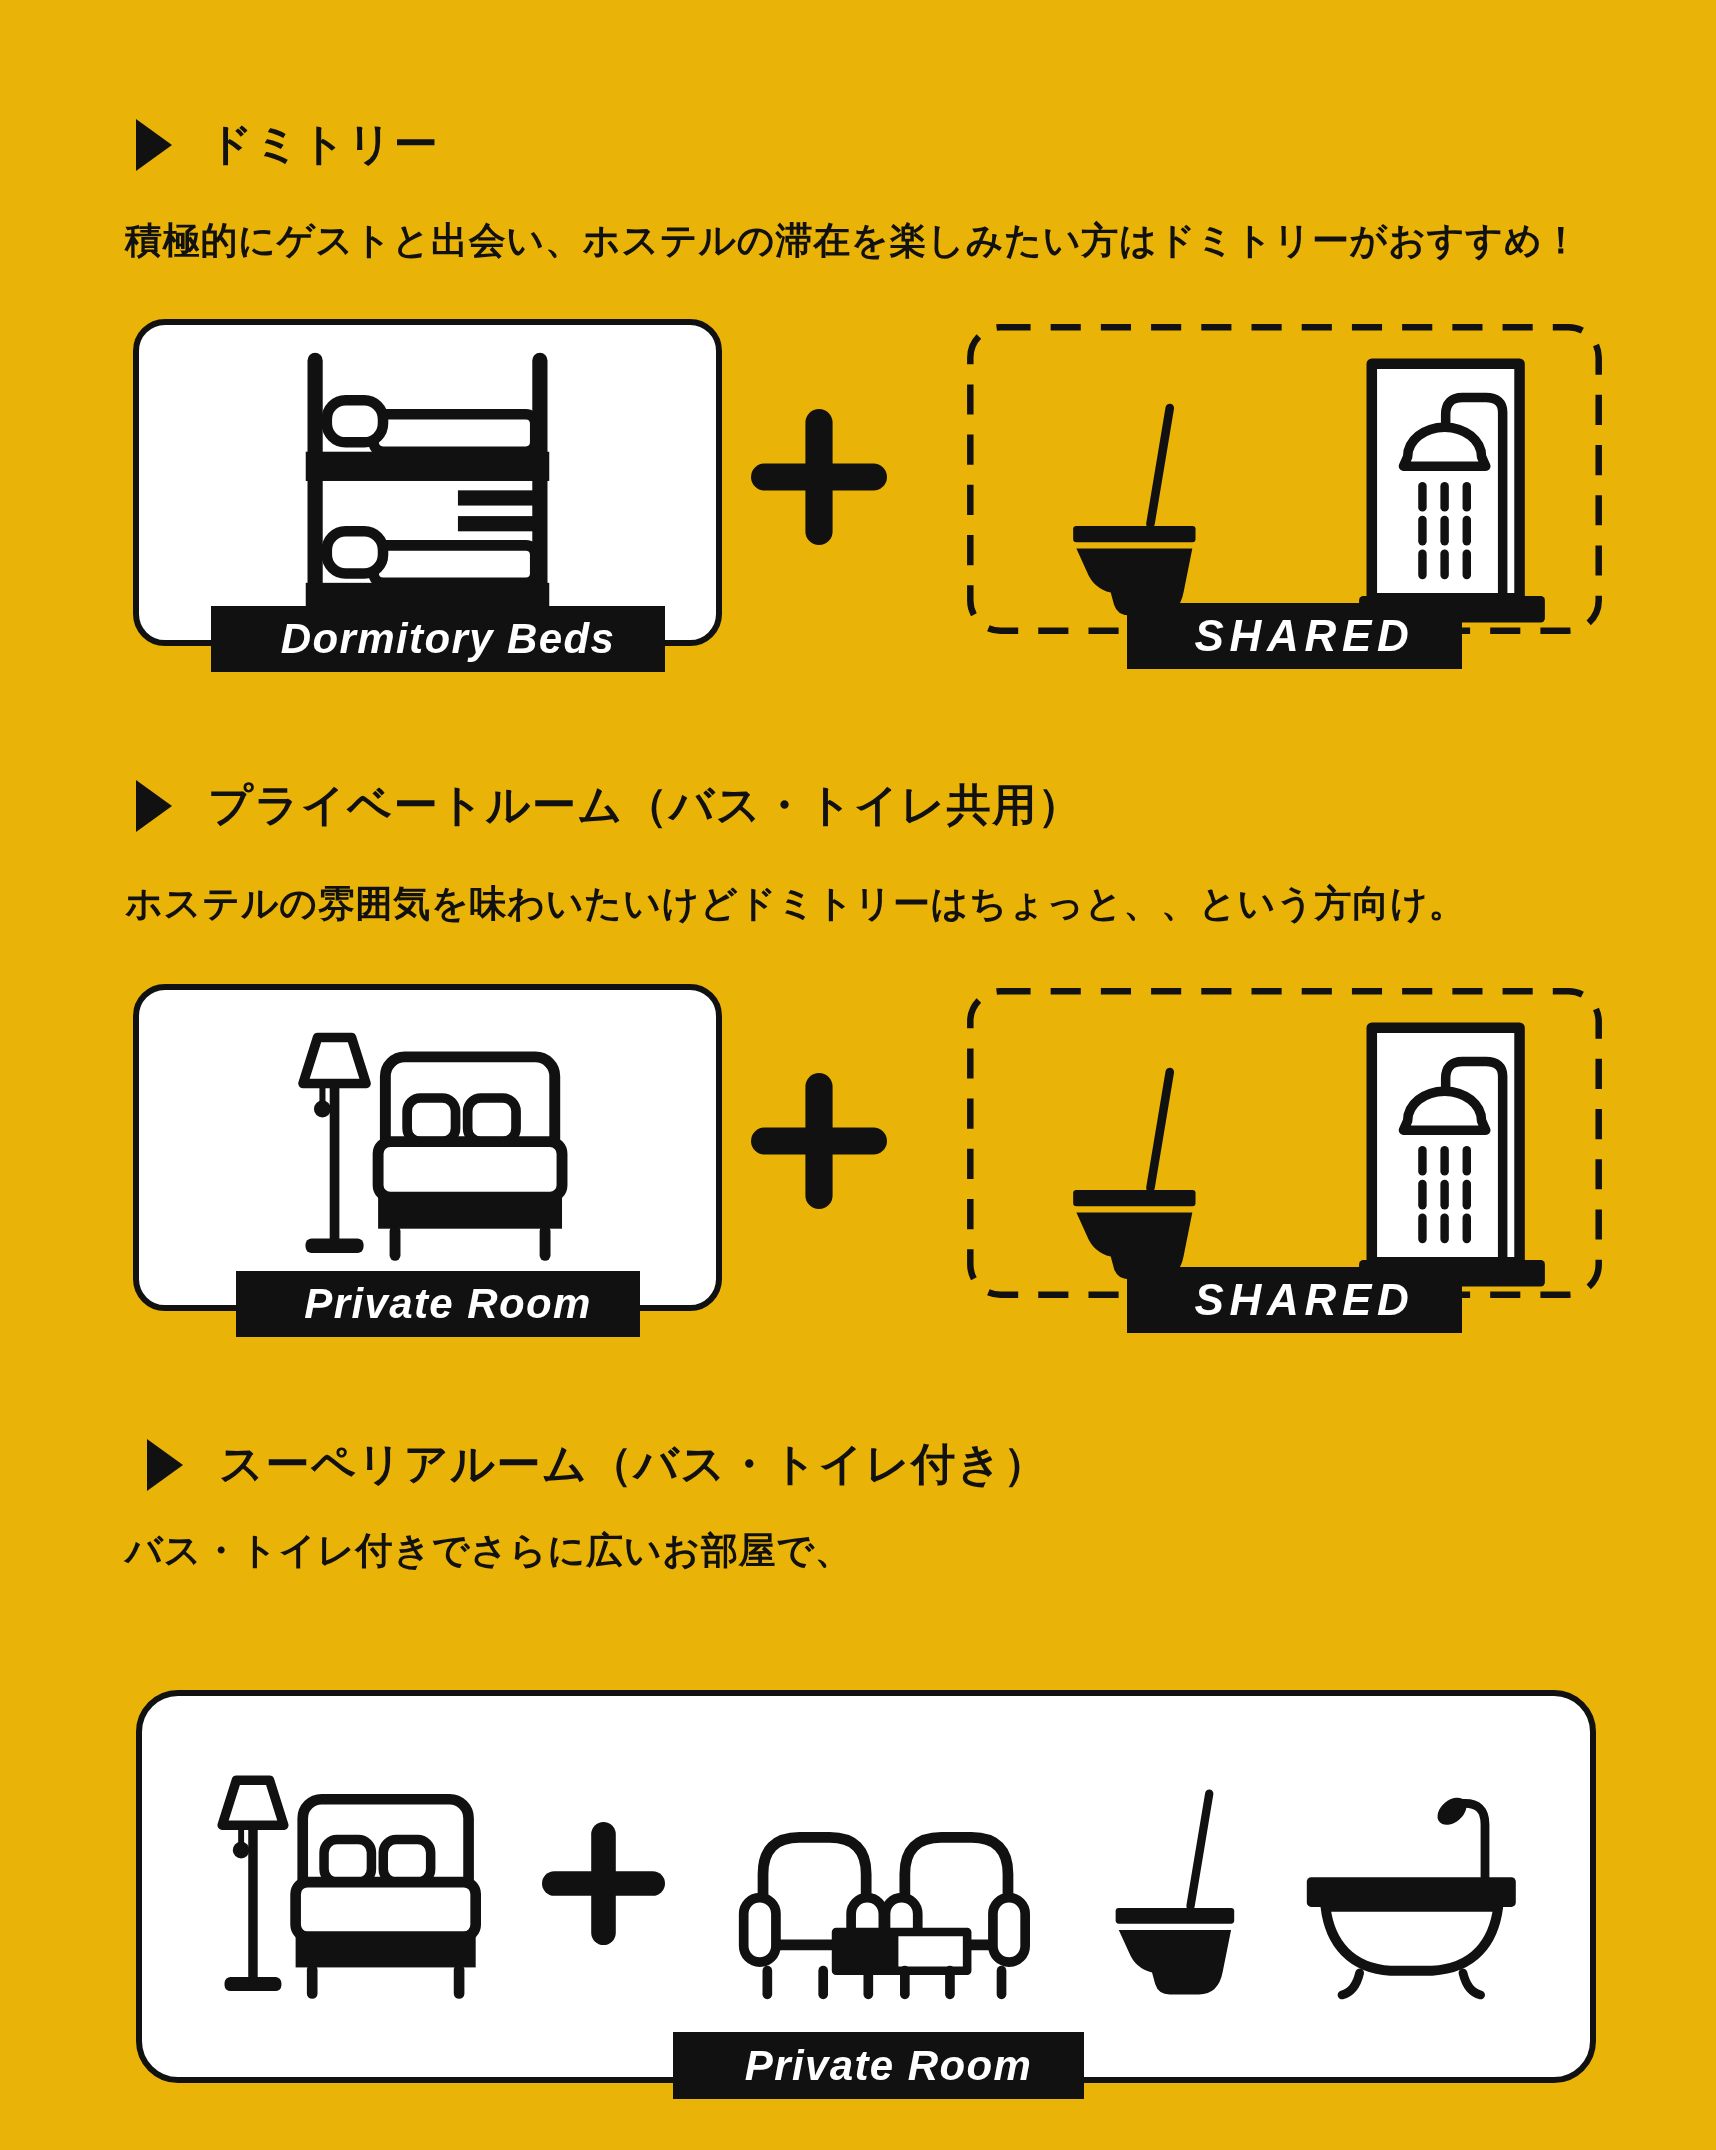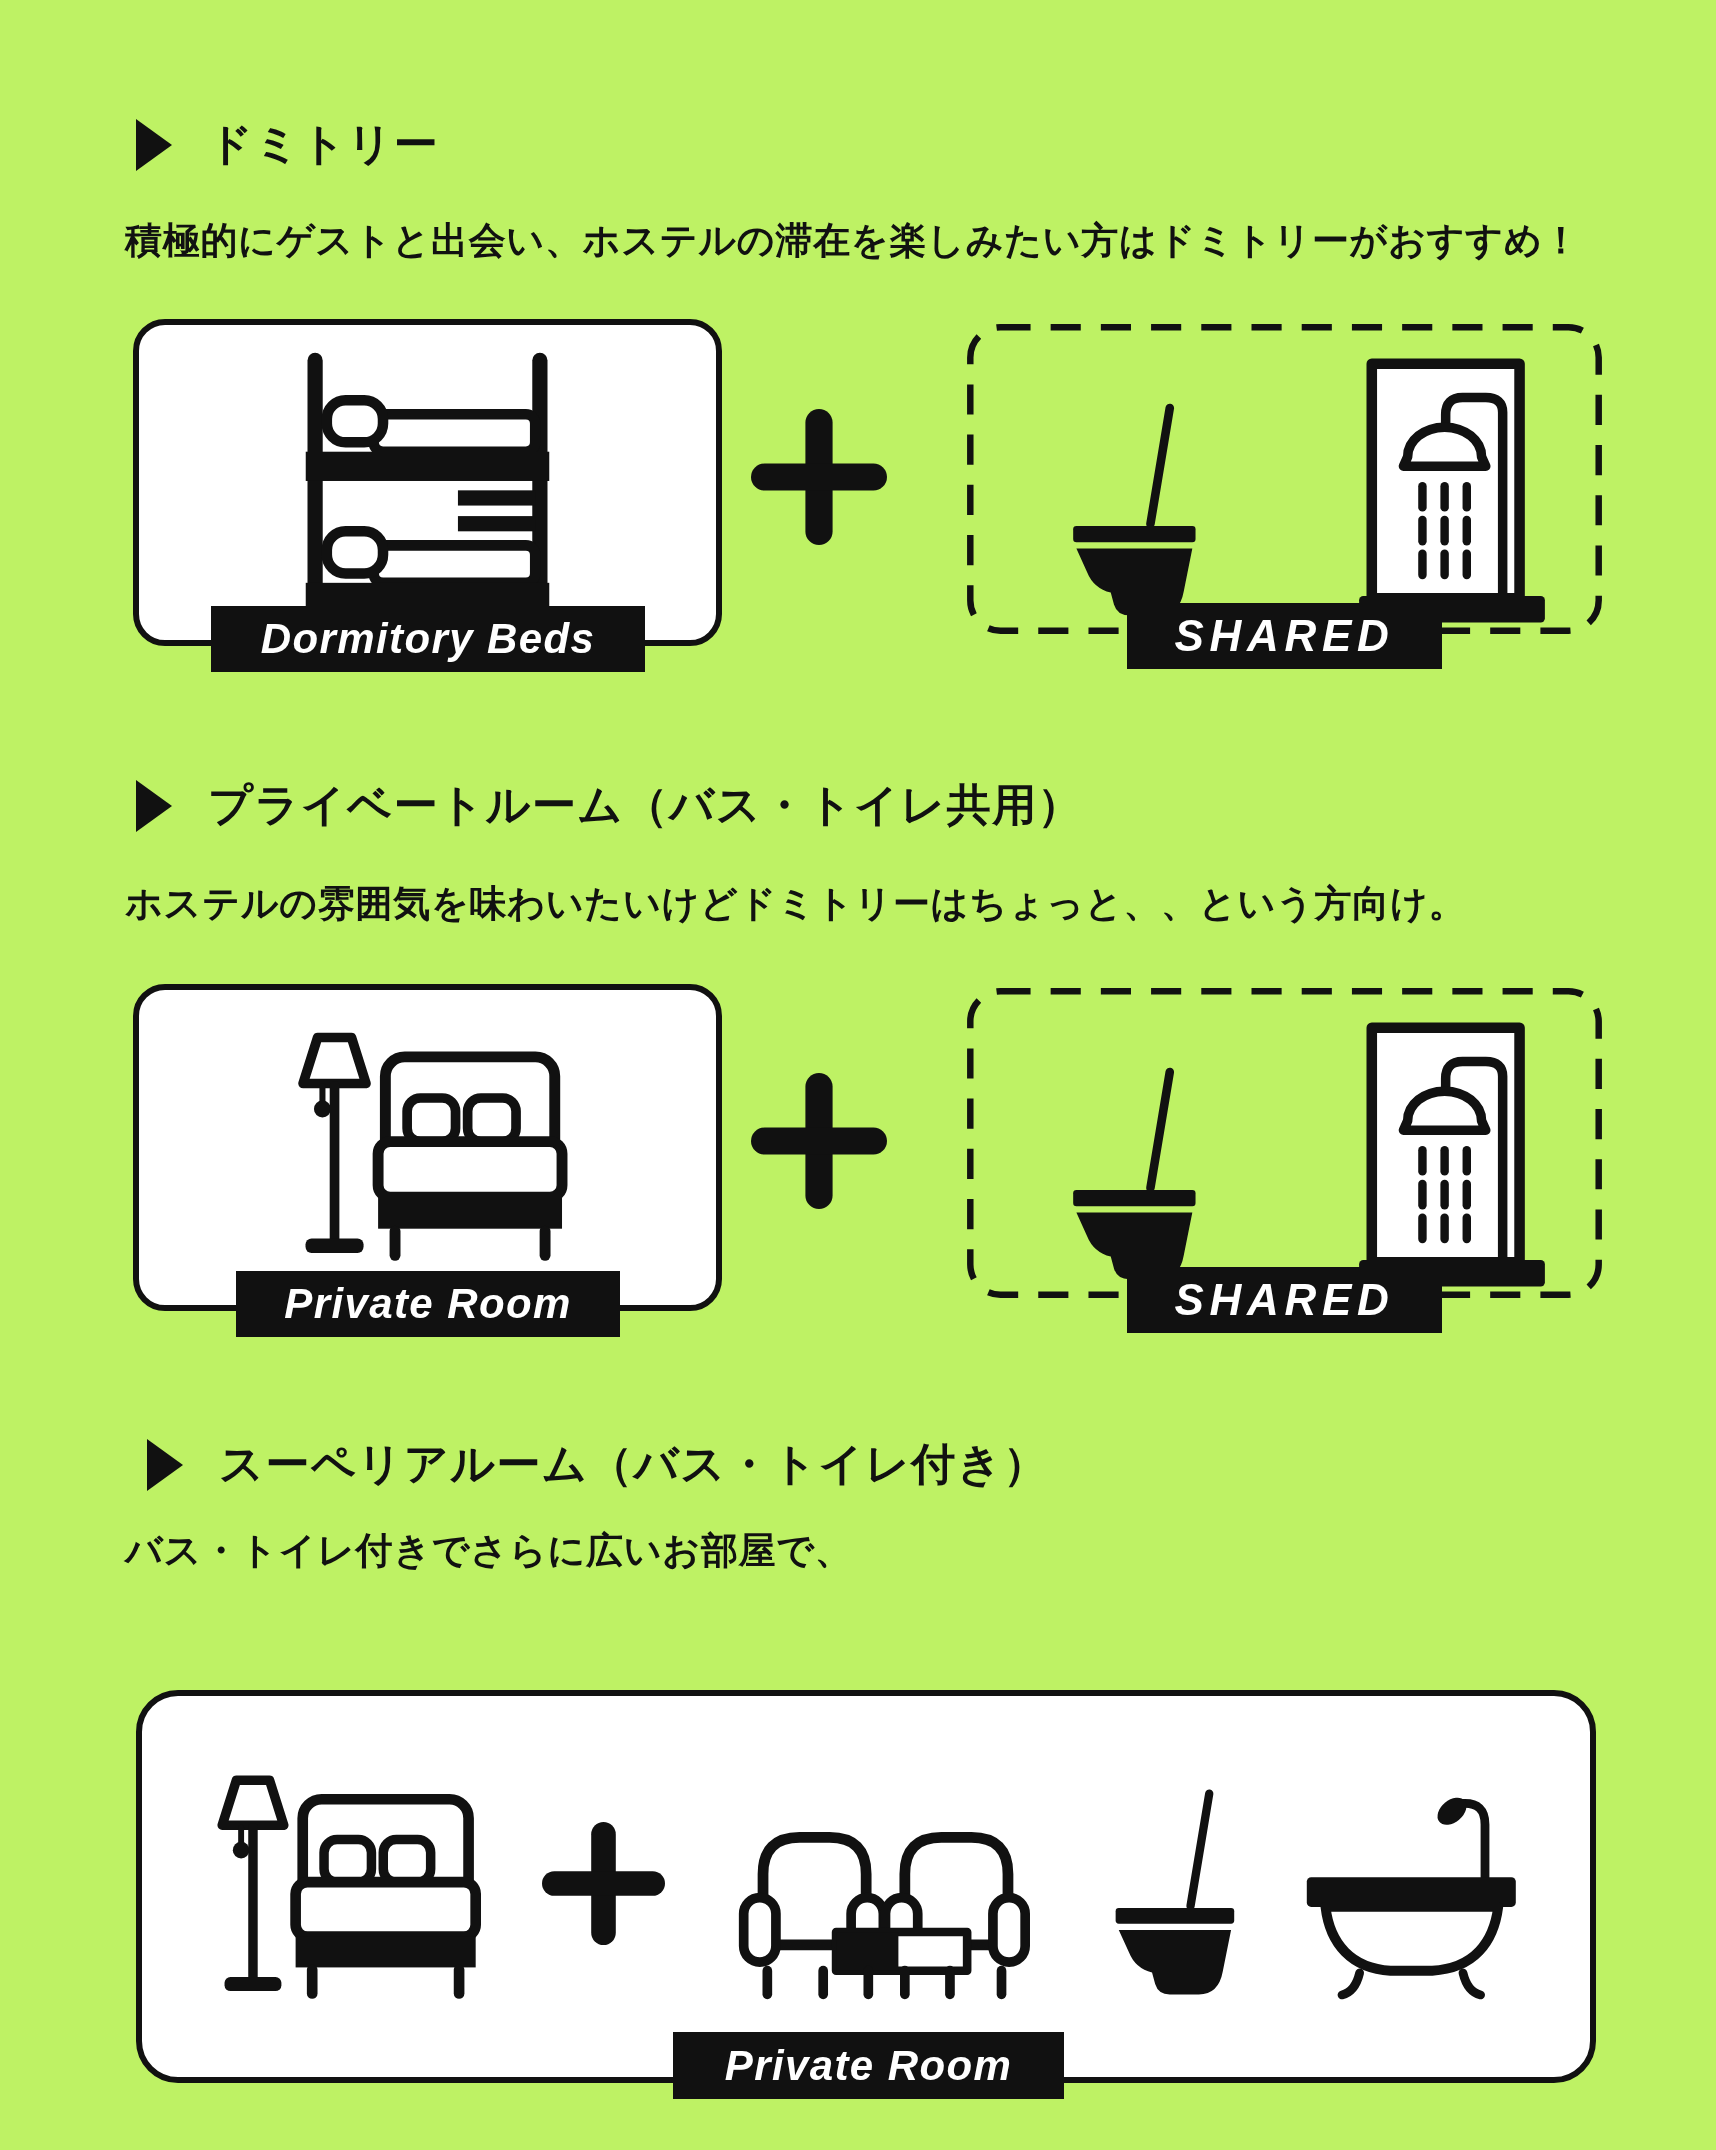--- a/index.html
+++ b/index.html
@@ -1,17 +1,17 @@
 <!DOCTYPE html>
 <html style="font-size:11.5px"><head>
 <meta charset="utf-8">
 <style>
   html,body{margin:0;padding:0;background:#ffffff;}
   #canvas{
-    position:relative;width:1716px;height:2151px;background:#bef264;
+    position:relative;width:1716px;height:2151px;background:#eab308;
     font-family:"Liberation Sans","DejaVu Sans",sans-serif;color:#111111;overflow:hidden;
   }
   .section-heading{
     position:absolute;display:flex;align-items:center;gap:36px;
     font-size:44px;font-weight:bold;letter-spacing:1.4px;white-space:nowrap;
   }
   .tri{
     width:0;height:0;flex:0 0 auto;
     border-top:26px solid transparent;border-bottom:26px solid transparent;
     border-left:36px solid #111111;
@@ -23,21 +23,21 @@
   .para .line{display:block;margin-bottom:16px;}
   .room-box{
     position:absolute;border:6.5px solid #111111;border-radius:32px;background:#ffffff;
   }
   .room-box.big{border-radius:42px;}
   .dashed-box{position:absolute;}
   .dashed-box > svg.frame{position:absolute;left:0;top:0;}
   .tag{
     position:absolute;background:#111111;color:#ffffff;
     display:flex;align-items:center;justify-content:center;
-    font-weight:bold;font-style:italic;white-space:nowrap;
+    font-weight:bold;font-style:italic;white-space:nowrap;padding-left:20px;
   }
   .tag.room{font-size:42px;letter-spacing:1.4px;}
   .tag.shared{font-size:44px;letter-spacing:5.7px;text-align:center;}
   .icon{position:absolute;display:block;}
   svg .ink{fill:#111111;}
   svg .line{stroke:#111111;fill:none;stroke-linecap:round;}
   svg .outl{stroke:#111111;fill:#ffffff;stroke-linejoin:round;}
 </style>
 </head>
 <body>

